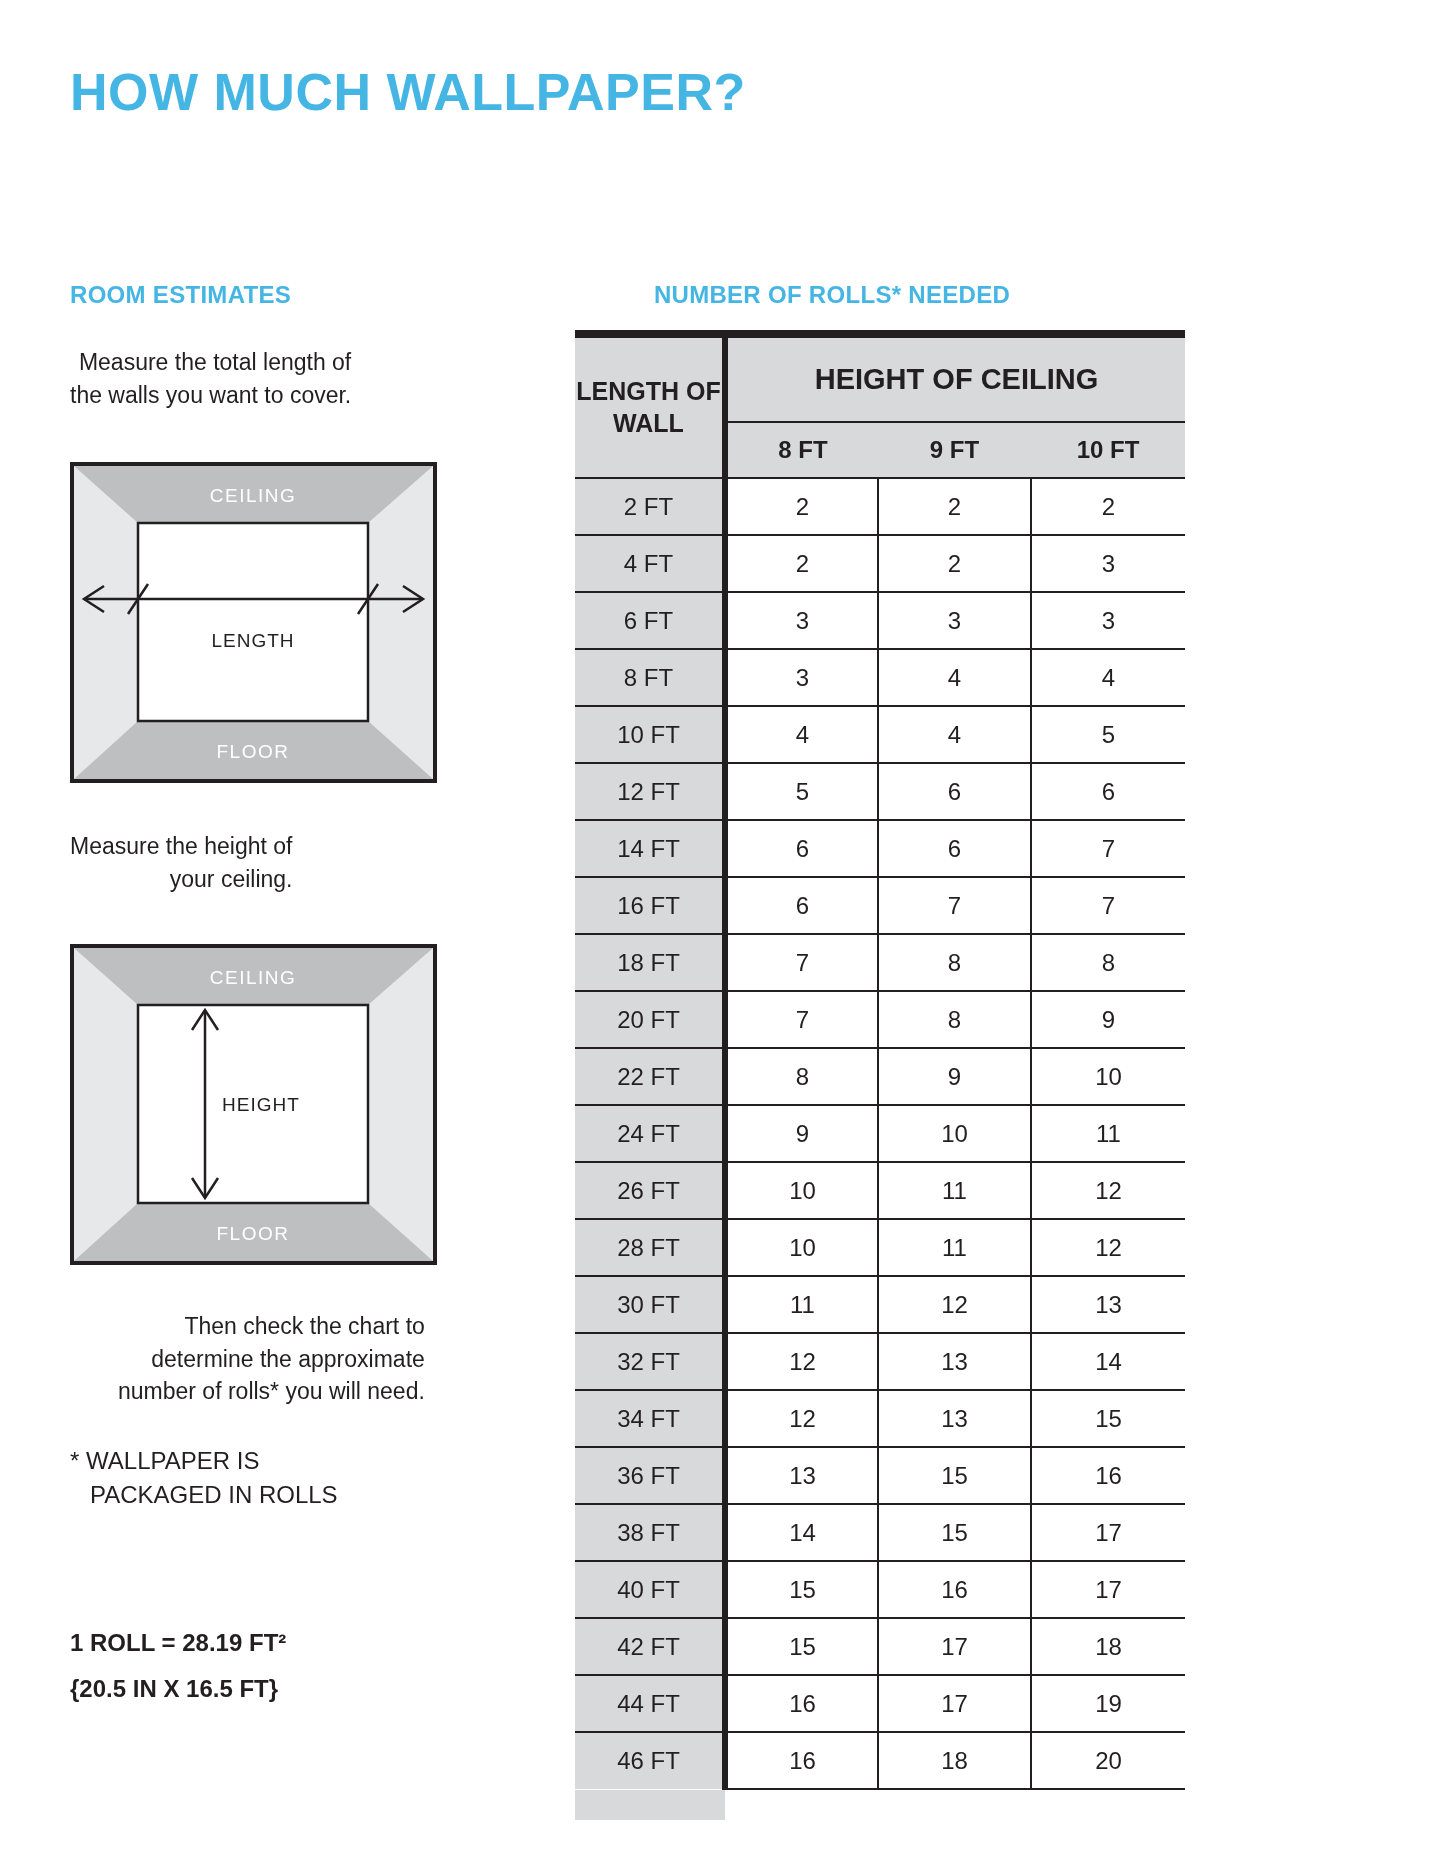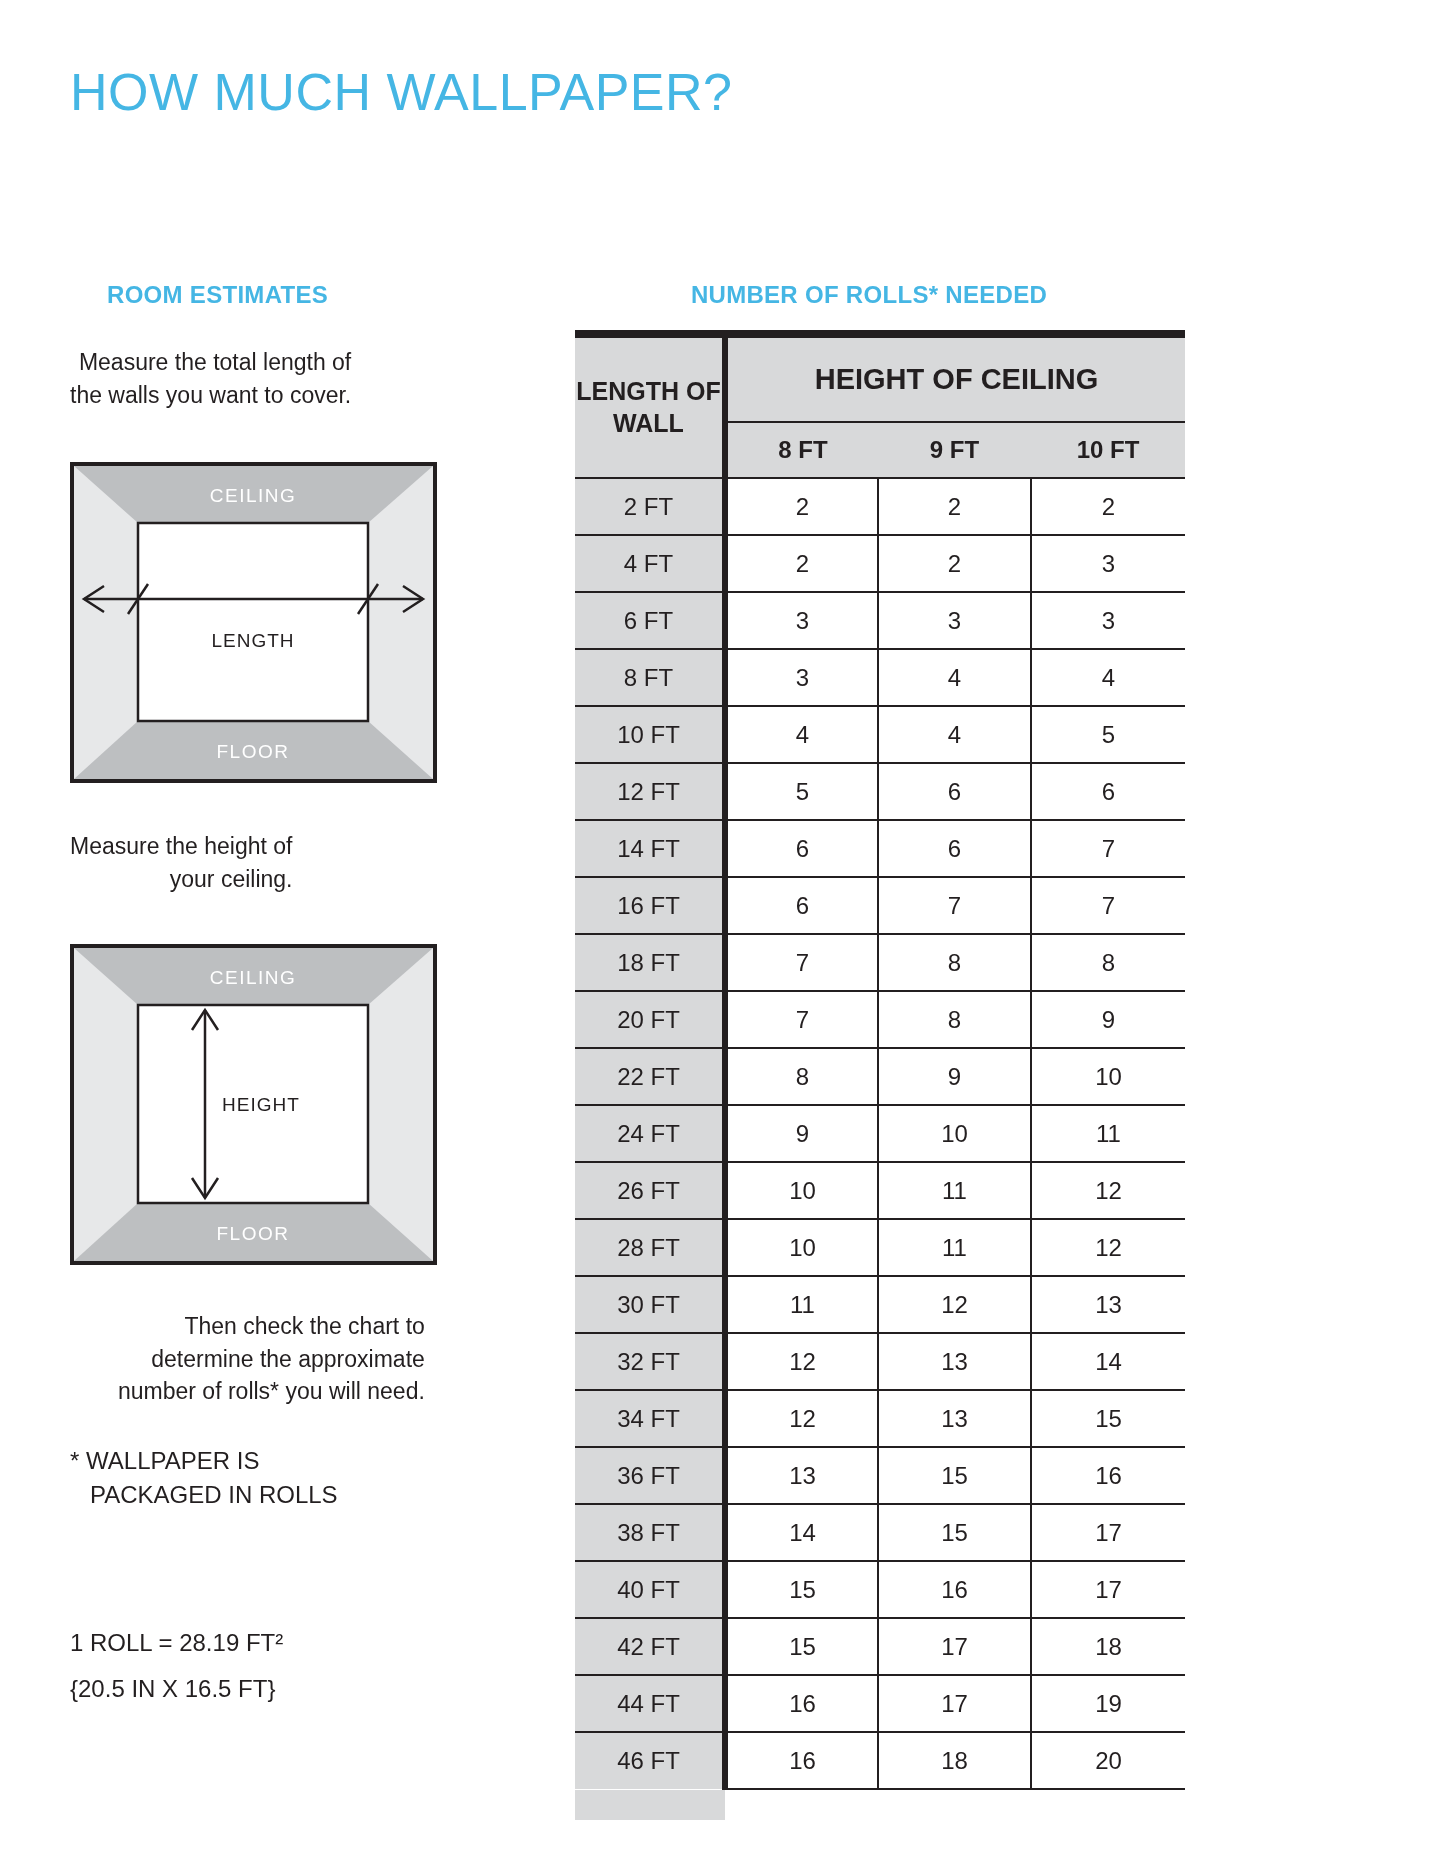--- a/index.html
+++ b/index.html
@@ -10,33 +10,33 @@
     --diagram-side:#e7e8e9;
   }
   *{margin:0;padding:0;box-sizing:border-box;}
   body{background:#ffffff;}
   .page{
     position:relative;width:1445px;height:1870px;background:#ffffff;
     font-family:"Liberation Sans","DejaVu Sans",sans-serif;color:var(--text);
     overflow:hidden;
   }
   .abs{position:absolute;}
-  .page-title{left:70px;top:62px;font-size:52px;font-weight:normal;color:var(--accent);letter-spacing:.5px;}
-  .section-heading{font-size:24px;font-weight:bold;color:var(--accent);letter-spacing:.3px;margin-left:37px;}
+  .page-title{left:70px;top:62px;font-size:52px;font-weight:bold;color:var(--accent);letter-spacing:.5px;}
+  .section-heading{font-size:24px;font-weight:bold;color:var(--accent);letter-spacing:.3px;}
   #room-heading{left:70px;top:281px;}
   #table-heading{left:527px;top:281px;width:610px;text-align:center;}
   .body-text{font-size:23px;line-height:1.42;white-space:pre-line;text-align:right;}
   #step1{left:70px;top:346px;}
   #step2{left:70px;top:830px;}
   #step3{left:70px;top:1310px;margin-left:48px;}
   #diagram1{left:70px;top:462px;}
   #diagram2{left:70px;top:944px;}
   .footnote{left:70px;top:1444px;font-size:24px;font-weight:normal;line-height:1.4;}
   .footnote .indent{padding-left:20px;}
-  .roll-size{left:70px;top:1620px;font-size:24px;font-weight:normal;line-height:1.9;}
+  .roll-size{left:70px;top:1620px;font-size:24px;font-weight:bold;line-height:1.9;}
 
   
   .table-wrap{left:527px;top:330px;width:610px;padding-left:48px;}
   table.rolls{border-collapse:collapse;width:610px;border-top:8px solid var(--text);table-layout:fixed;}
   table.rolls th,table.rolls td{text-align:center;vertical-align:middle;color:var(--text);}
   .cell-wall-header{
     background:var(--table-gray);border-right:6px solid var(--text);border-bottom:2px solid var(--text);
     font-size:25px;font-weight:bold;line-height:1.25;
   }
   .cell-group-header{

